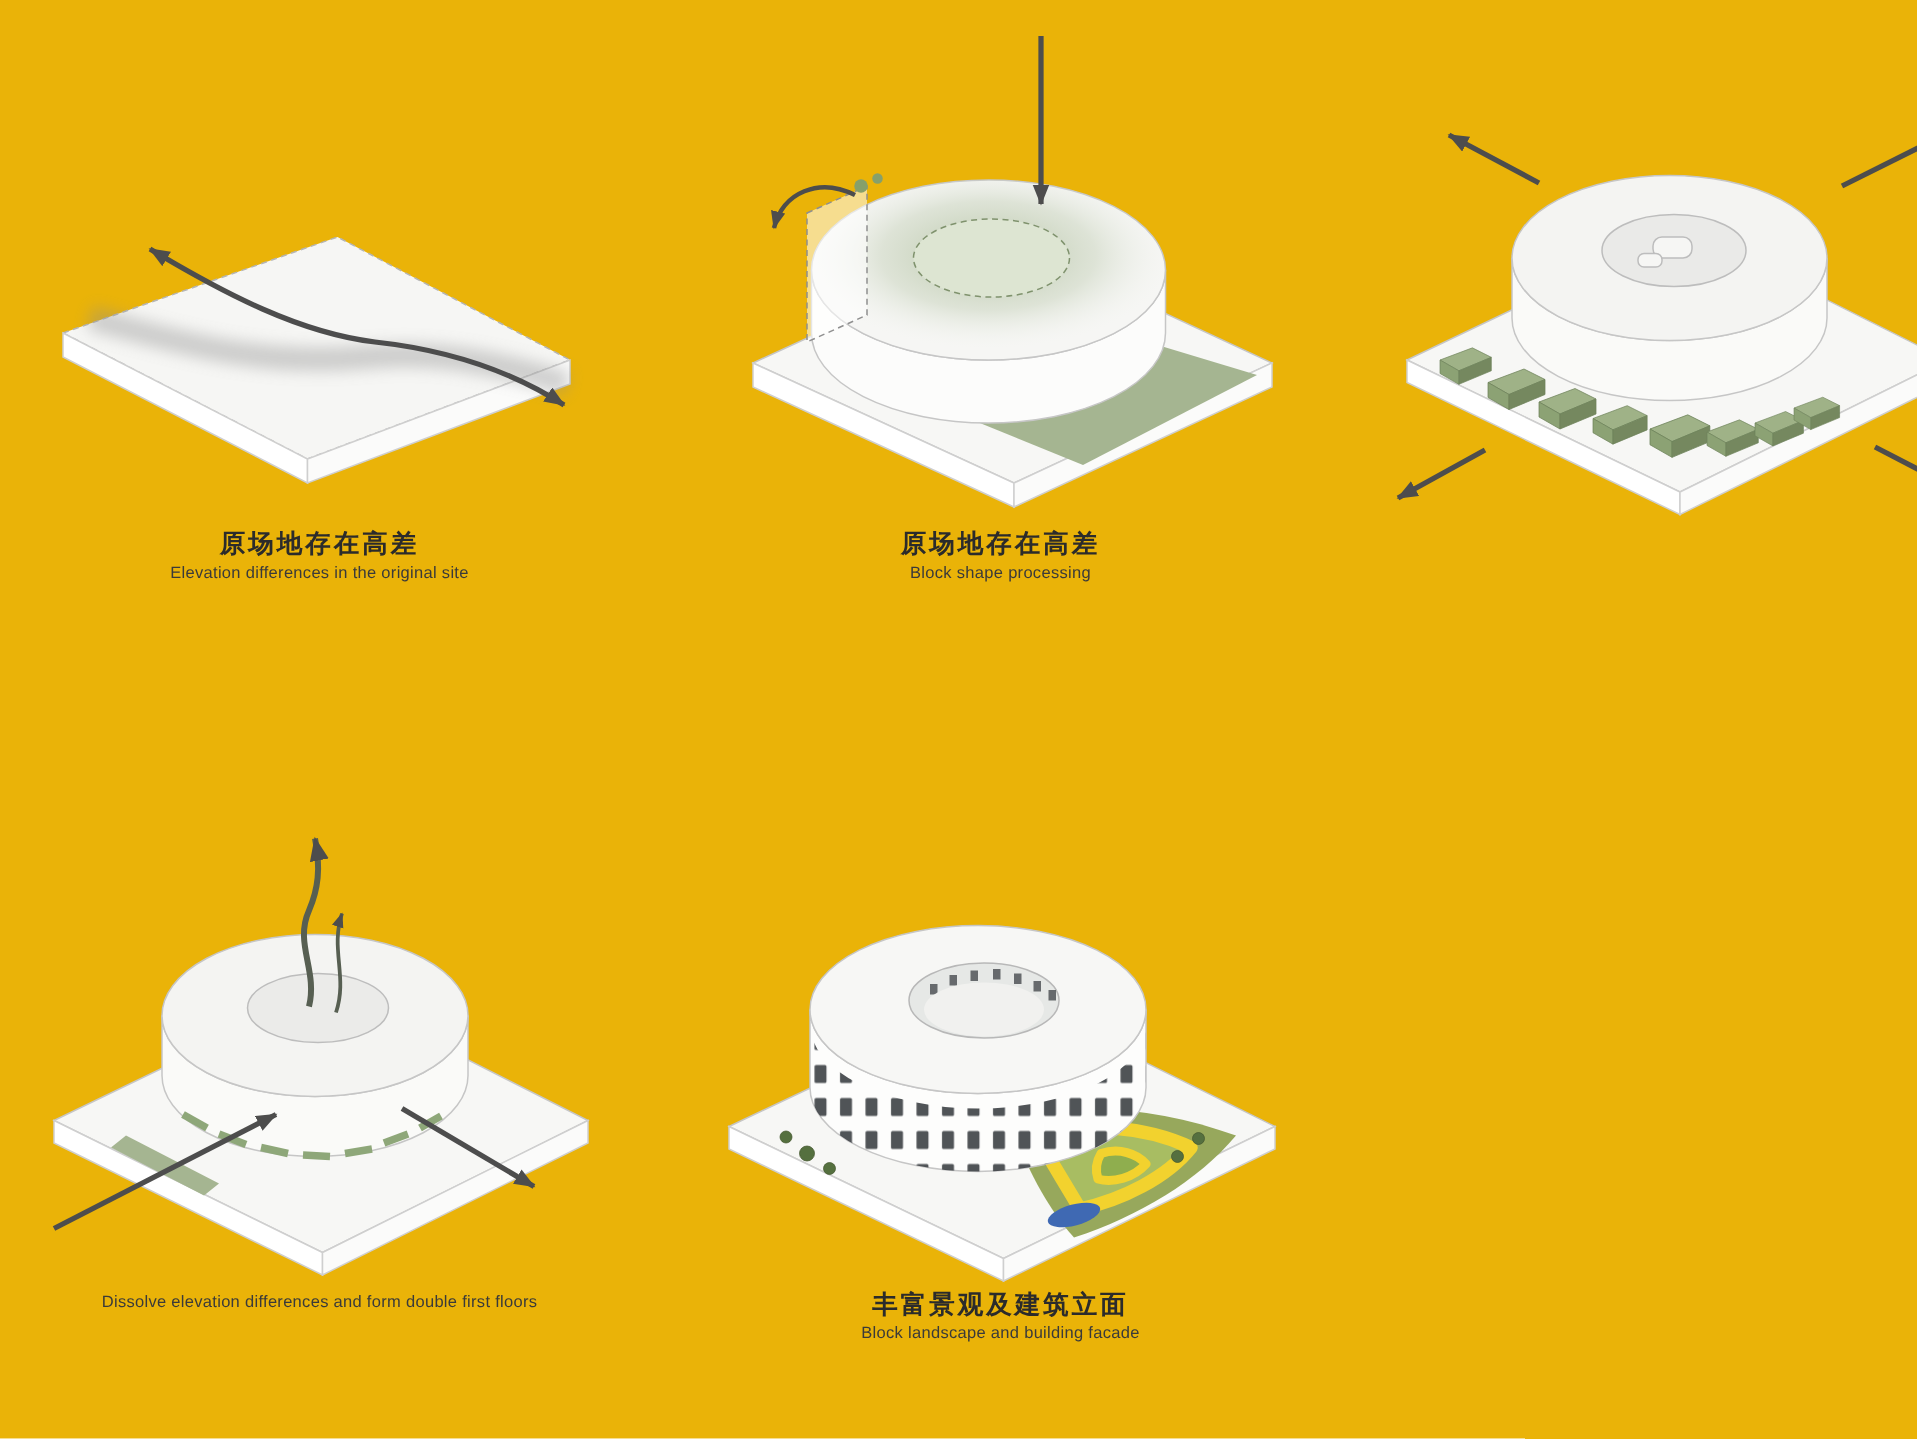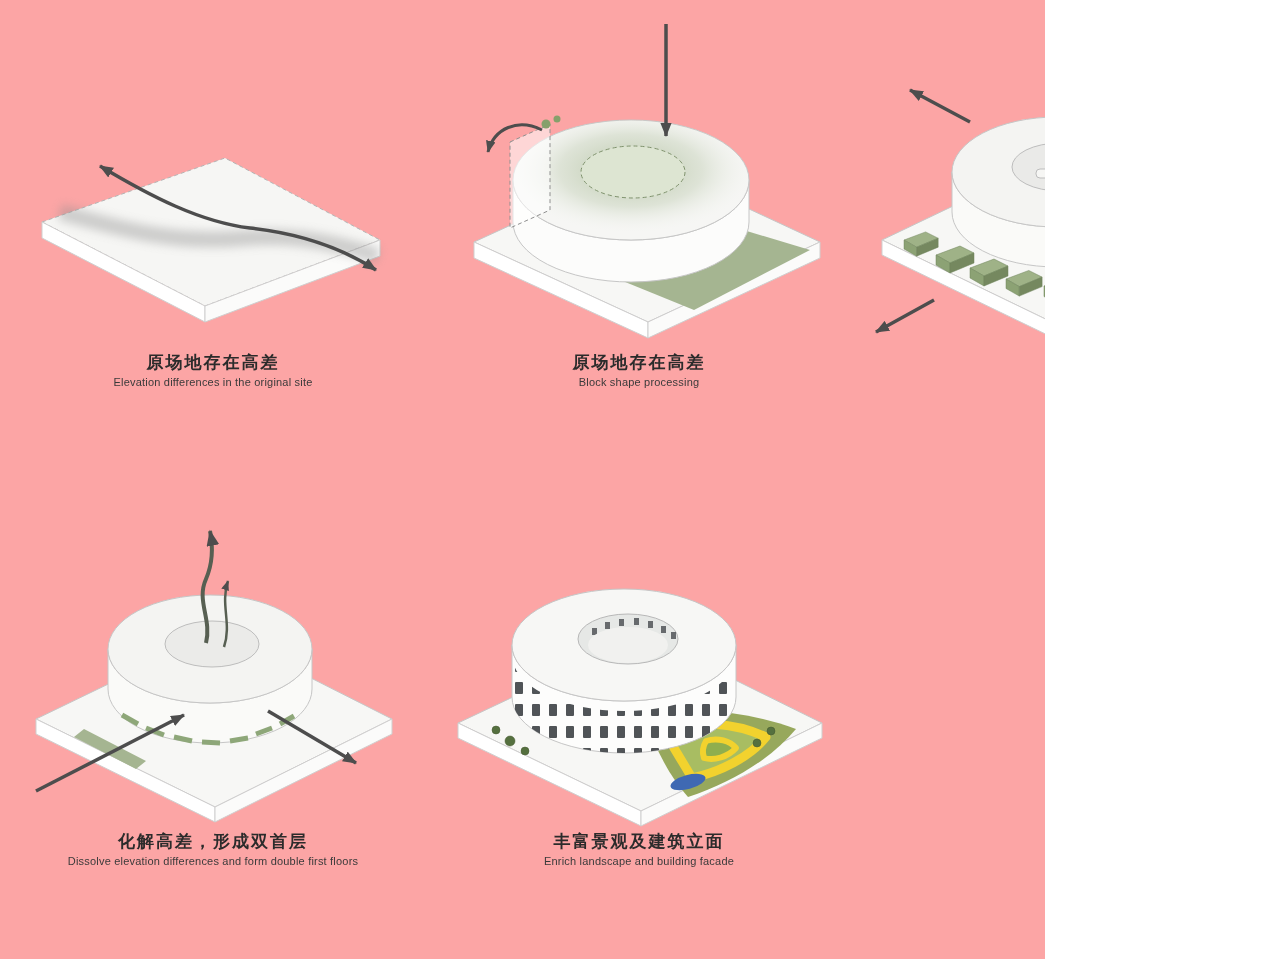--- a/index.html
+++ b/index.html
@@ -1,23 +1,24 @@
 <!DOCTYPE html>
 <html><head>
 <meta charset="utf-8">
 <style>
   html,body{margin:0;padding:0;background:#ffffff;}
   .page{
-    width:1045px;height:959px;
+    width:1278px;height:959px;
     display:grid;
     grid-template-columns:repeat(3,426px);
     grid-template-rows:479px 480px;
     font-family:"Liberation Sans",sans-serif;
-    background:#fca5a5;
+    background:#eab308;
     overflow:hidden;
+    gap:28px;
   }
   figure.cell{margin:0;display:flex;flex-direction:column;align-items:center;}
   svg.art{width:426px;height:352px;display:block;flex:none;}
   .cap{text-align:center;line-height:1.25;}
   .zh{font-size:17px;font-weight:700;color:#2b2b2b;letter-spacing:2px;}
   .en{font-size:11px;color:#3a3a3a;margin-top:3px;letter-spacing:.2px;}
 </style>
 </head>
 <body>
 
@@ -177,21 +178,20 @@
           <path d="M230 262 l18 -3"></path>
           <path d="M256 255 l16 -6"></path>
           <path d="M280 245 l14 -8"></path>
       </g>
       <path d="M206 164 C212 140 196 122 206 100 C212 86 214 72 210 52" fill="none" stroke="#575f52" stroke-width="4" marker-end="url(#ah)"></path>
       <path d="M224 168 C232 144 220 126 228 102" fill="none" stroke="#575f52" stroke-width="2.5" marker-end="url(#ah)"></path>
       <path d="M36 312 L184 236" fill="none" stroke="#4d4d4d" stroke-width="3.5" marker-end="url(#ah)"></path>
       <path d="M268 232 L356 284" fill="none" stroke="#4d4d4d" stroke-width="3.5" marker-end="url(#ah)"></path>
     </svg>
     <figcaption class="cap">
-      <div class="zh">化解高差，形成双首层</div>
       <div class="en">Dissolve elevation differences and form double first floors</div>
     </figcaption>
   </figure>
 
   <figure class="cell">
     <svg class="art" viewBox="0 0 426 352">
       <g>
         <path d="M32 244 L218 156 L396 244 L215 332 Z" fill="#f7f7f5" stroke="#c6c6c6"></path>
         <path d="M32 244 L215 332 L215 347 L32 259 Z" fill="#ffffff" stroke="#cfcfcf"></path>
         <path d="M215 332 L396 244 L396 259 L215 347 Z" fill="#fbfbfa" stroke="#cfcfcf"></path>
@@ -222,17 +222,17 @@
       <g fill="#55703f" stroke="#44572f" stroke-width="0.5">
         <circle cx="84" cy="262" r="5"></circle>
           <circle cx="99" cy="272" r="4"></circle>
           <circle cx="70" cy="251" r="4"></circle>
         <circle cx="345" cy="252" r="4"></circle>
           <circle cx="331" cy="264" r="4"></circle>
       </g>
     </svg>
     <figcaption class="cap">
       <div class="zh">丰富景观及建筑立面</div>
-      <div class="en">Enrich landscape and building facade</div>
+      <div class="en">Block landscape and building facade</div>
     </figcaption>
   </figure>
 
 </div>
 
 </body></html>

